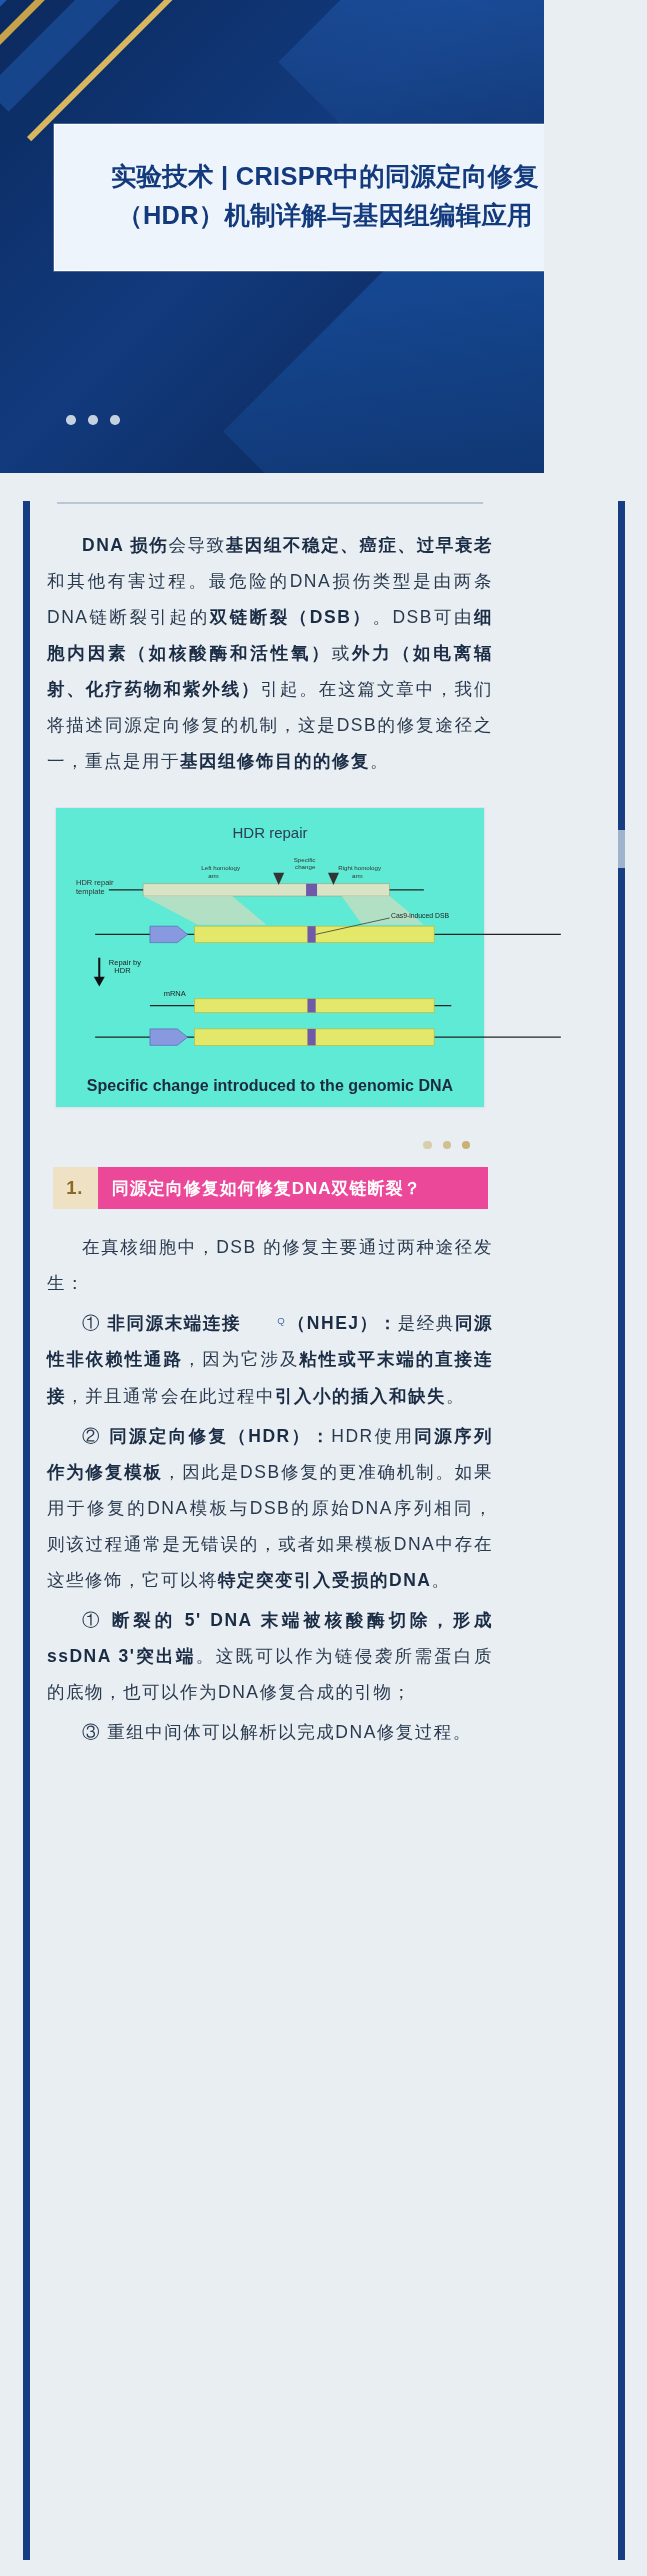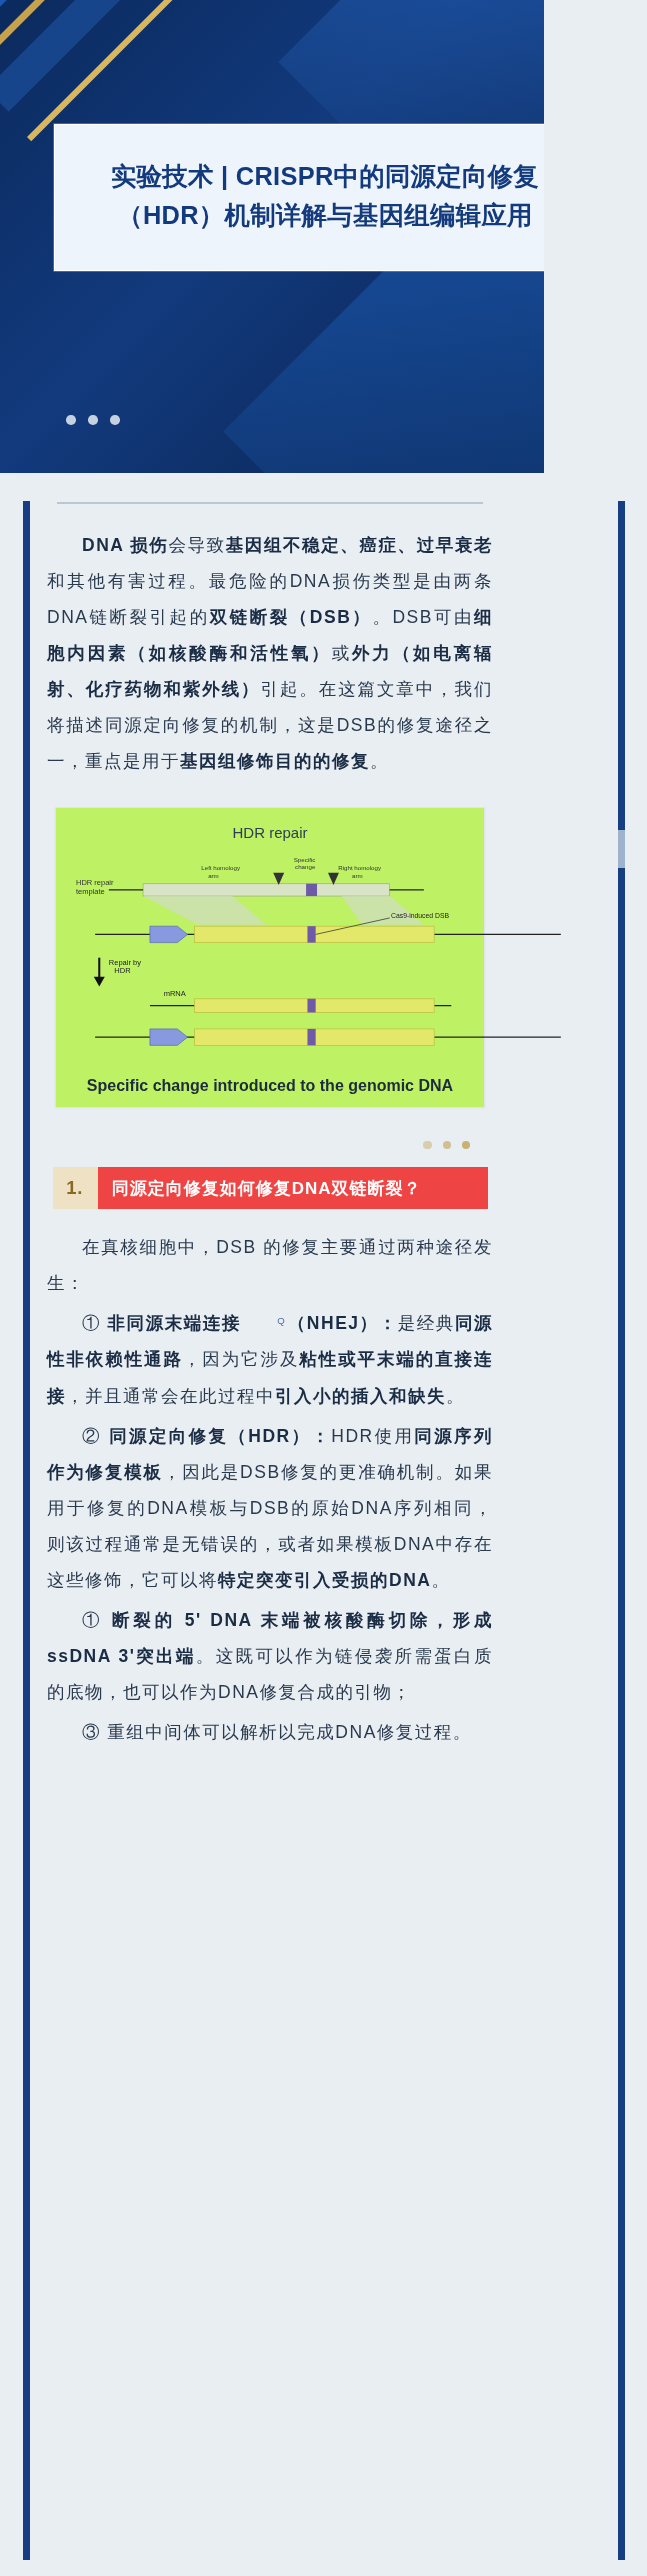--- a/index.html
+++ b/index.html
@@ -127,21 +127,21 @@
     text-justify: inter-ideograph;
     letter-spacing: 1.5px;
     text-indent: 2em;
     margin: 0 0 4.1px 0;
   }
   .para b, .bold { font-weight: bold; color: #1b2c45; }
 
   
   .figure-box {
     margin: 27.4px 8.2px 6.9px 8.2px;
-    background: #bef264;
+    background: #5eead4;
     border: 0.7px solid #dde4ec;
     padding: 9.6px 11px 12.4px 11px;
     box-shadow: 0 0.7px 2.1px rgba(0,0,0,.06);
   }
   .figure-title {
     text-align: center;
     font-size: 15px;
     color: #2c3d55;
     margin: 6.9px 0 2.7px 0;
     font-weight: normal;
@@ -180,21 +180,21 @@
     color: #8a6a23;
     font-size: 18.5px;
     font-weight: bold;
     padding: 9.6px 15px 9.6px 13.7px;
     display: flex;
     align-items: center;
     letter-spacing: 0.7px;
   }
   .section-title {
     flex: 1;
-    background: #ef4444;
+    background: #ec4899;
     color: #ffffff;
     font-size: 17px;
     font-weight: bold;
     display: flex;
     align-items: center;
     padding: 0 13.7px;
     letter-spacing: 1px;
   }
 
   .search-sup {

